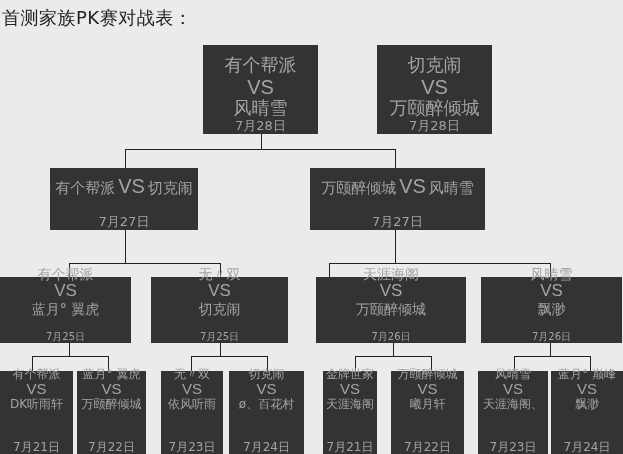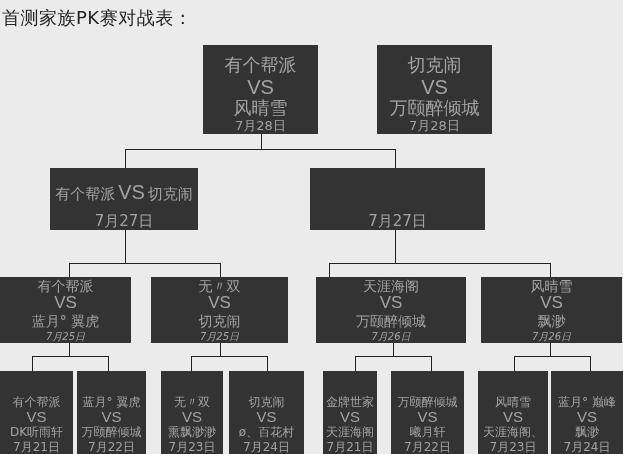--- a/index.html
+++ b/index.html
@@ -18,28 +18,28 @@
     text-align:center; box-sizing:border-box; white-space:nowrap;
   }
   .box .team { line-height:1.15; }
   .box .vs { font-family:"Liberation Sans",sans-serif; line-height:1.1; }
   .box .date { line-height:1.2; }
   .final .team { font-size:18px; }
   .final .vs { font-size:20px; }
   .final .date { font-size:13px; }
   .semi .line1 { font-size:15px; }
   .semi .line1 .vs-inline { font-family:"Liberation Sans",sans-serif; font-size:20px; margin:0 3px; }
-  .semi .date { font-size:15px; margin-top:8px; }
+  .semi .date { font-size:13px; margin-top:16px; }
   .quarter .team { font-size:14px; }
   .quarter .vs { font-size:17px; }
-  .quarter .date { font-size:10px; margin-top:2px;font-style:italic; }
+  .quarter .date { font-size:10px; margin-top:14px; }
   .r16 { padding-top:6px; }
   .r16 .team { font-size:12px; }
   .r16 .vs { font-size:15px; }
-  .r16 .date { font-size:12px; }
+  .r16 .date { font-size:12px;margin-top:28px; }
   .ln { position:absolute; background:#222; }
   .h { height:1px; }
   .v { width:1px; }
 </style>
 </head>
 <body>
 
 <div class="title">首测家族PK赛对战表：</div>
 
 <div class="ln v" style="left:261px;top:134px;height:15px;"></div>
@@ -90,20 +90,23 @@
   <span class="date">7月28日</span>
 </div>
 
 <div class="box semi" style="left:50px;top:168px;width:148px;height:62px;">
   <div class="line1">
     <span>有个帮派</span><span class="vs-inline">VS</span><span>切克闹</span>
   </div>
   <span class="date">7月27日</span>
 </div>
 <div class="box semi" style="left:310px;top:168px;width:175px;height:62px;">
+  <div class="line1">
+    <span>万颐醉倾城</span><span class="vs-inline">VS</span><span>风晴雪</span>
+  </div>
   <span class="date">7月27日</span>
 </div>
 
 <div class="box quarter" style="left:0px;top:277px;width:131px;height:66px;">
   <span class="team">有个帮派</span>
   <span class="vs">VS</span>
   <span class="team">蓝月° 翼虎</span>
   <span class="date">7月25日</span>
 </div>
 <div class="box quarter" style="left:151px;top:277px;width:137px;height:66px;">
@@ -133,21 +136,21 @@
 </div>
 <div class="box r16" style="left:77px;top:371px;width:69px;height:83px;">
   <span class="team">蓝月° 翼虎</span>
   <span class="vs">VS</span>
   <span class="team">万颐醉倾城</span>
   <span class="date">7月22日</span>
 </div>
 <div class="box r16" style="left:161px;top:371px;width:62px;height:83px;">
   <span class="team">无〃双</span>
   <span class="vs">VS</span>
-  <span class="team">熏飘渺渺</span>
+  <span class="team">依风听雨</span>
   <span class="date">7月23日</span>
 </div>
 <div class="box r16" style="left:229px;top:371px;width:75px;height:83px;">
   <span class="team">切克闹</span>
   <span class="vs">VS</span>
   <span class="team">ø、百花村</span>
   <span class="date">7月24日</span>
 </div>
 <div class="box r16" style="left:323px;top:371px;width:54px;height:83px;">
   <span class="team">金牌世家</span>

